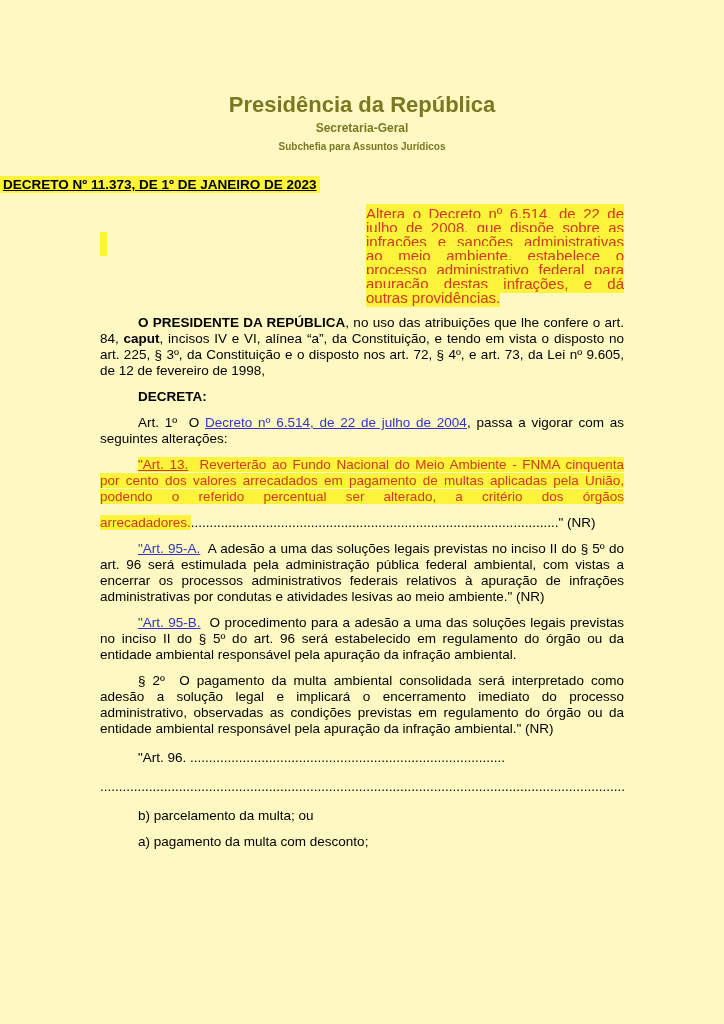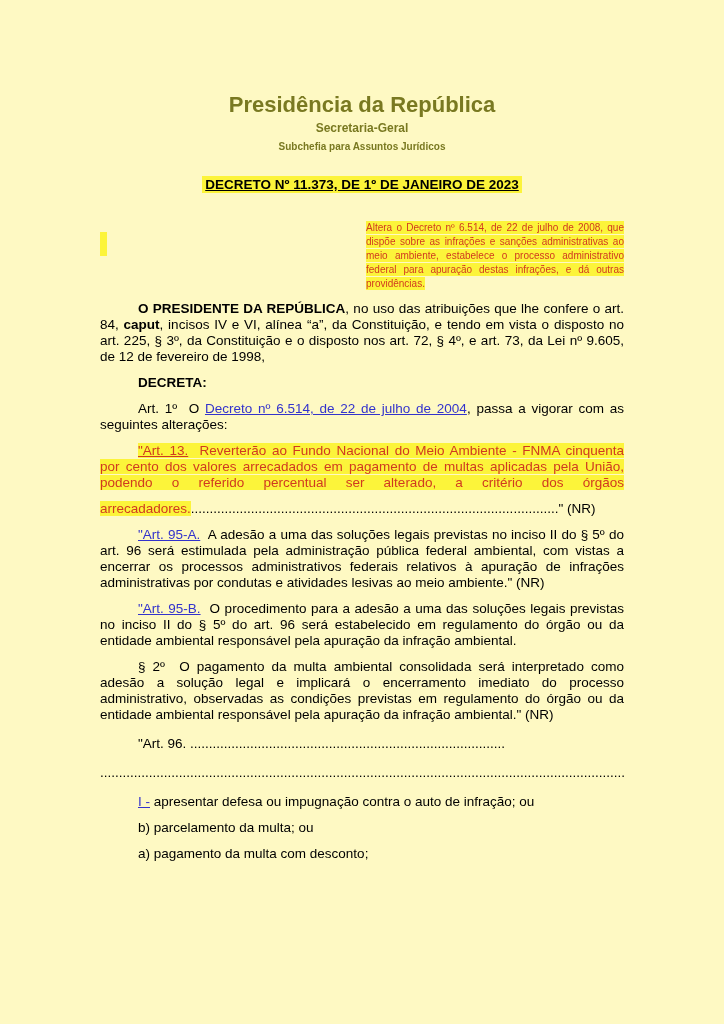--- a/index.html
+++ b/index.html
@@ -14,29 +14,29 @@
     width:724px;height:1024px;
     background:#fef9c3;
     overflow:hidden;
     font-family:"Liberation Sans","DejaVu Sans",sans-serif;
     font-size:13.5px;color:#000;
   }
   .doc-header{padding-top:92px;text-align:center;color:var(--olive);font-weight:bold;}
   .org{font-size:22px;line-height:26px;}
   .secretariat{font-size:12px;line-height:20px;}
   .subchief{font-size:10px;line-height:18px;}
-  .decree-title-row{text-align:center;margin-top:20px;line-height:17px;}
+  .decree-title-row{margin-top:20px;line-height:17px;}
   .decree-title{
     font-weight:bold;text-decoration:underline;
     background:var(--yellow);padding:1px 3px;
   }
   .epigraph-wrap{
-    margin:28px 100px 0 360px;
+    margin:14px 100px 0 360px;
     text-align:justify;
-    font-size:10px;line-height:14px;padding-left:6px;
+    font-size:15px;line-height:14px;padding-left:6px;
   }
   .epigraph-wrap .hl{padding:1px 0;}
   .side-mark{position:absolute;left:100px;top:232px;width:7px;height:24px;background:var(--yellow);}
   .body{margin:8px 100px 0 100px;}
   .body p{margin:10px 0;text-indent:38px;text-align:justify;line-height:16px;}
   .body p.no-indent{text-indent:0;}
   .body p.nowrap{white-space:nowrap;overflow:hidden;text-align:left;}
   .body p.spread{text-align-last:justify;}
   .body p.gap{margin-top:13px;margin-bottom:13px;}
   b{font-weight:bold;}
@@ -84,21 +84,20 @@
     <p><span class="ref-blue">"Art. 95-B.</span><span>&nbsp; O procedimento para a adesão a uma das soluções legais previstas no inciso II do § 5º do art. 96 será estabelecido em regulamento do órgão ou da entidade ambiental responsável pela apuração da infração ambiental.</span></p>
 
 
     <p>§ 2º&nbsp; O pagamento da multa ambiental consolidada será interpretado como adesão a solução legal e implicará o encerramento imediato do processo administrativo, observadas as condições previstas em regulamento do órgão ou da entidade ambiental responsável pela apuração da infração ambiental." (NR)</p>
 
     <p class="nowrap gap"><span>"Art. 96. </span><span>....................................................................................</span></p>
 
     <p class="no-indent nowrap gap">............................................................................................................................................</p>
 
 
-    <p><span class="ref-blue">I -</span><span> apresentar defesa ou impugnação contra o auto de infração; ou</span></p>
 
 
     <p>b) parcelamento da multa; ou</p>
 
     <p>a) pagamento da multa com desconto;</p>
 
   </div>
 </div>
 
 </body></html>

